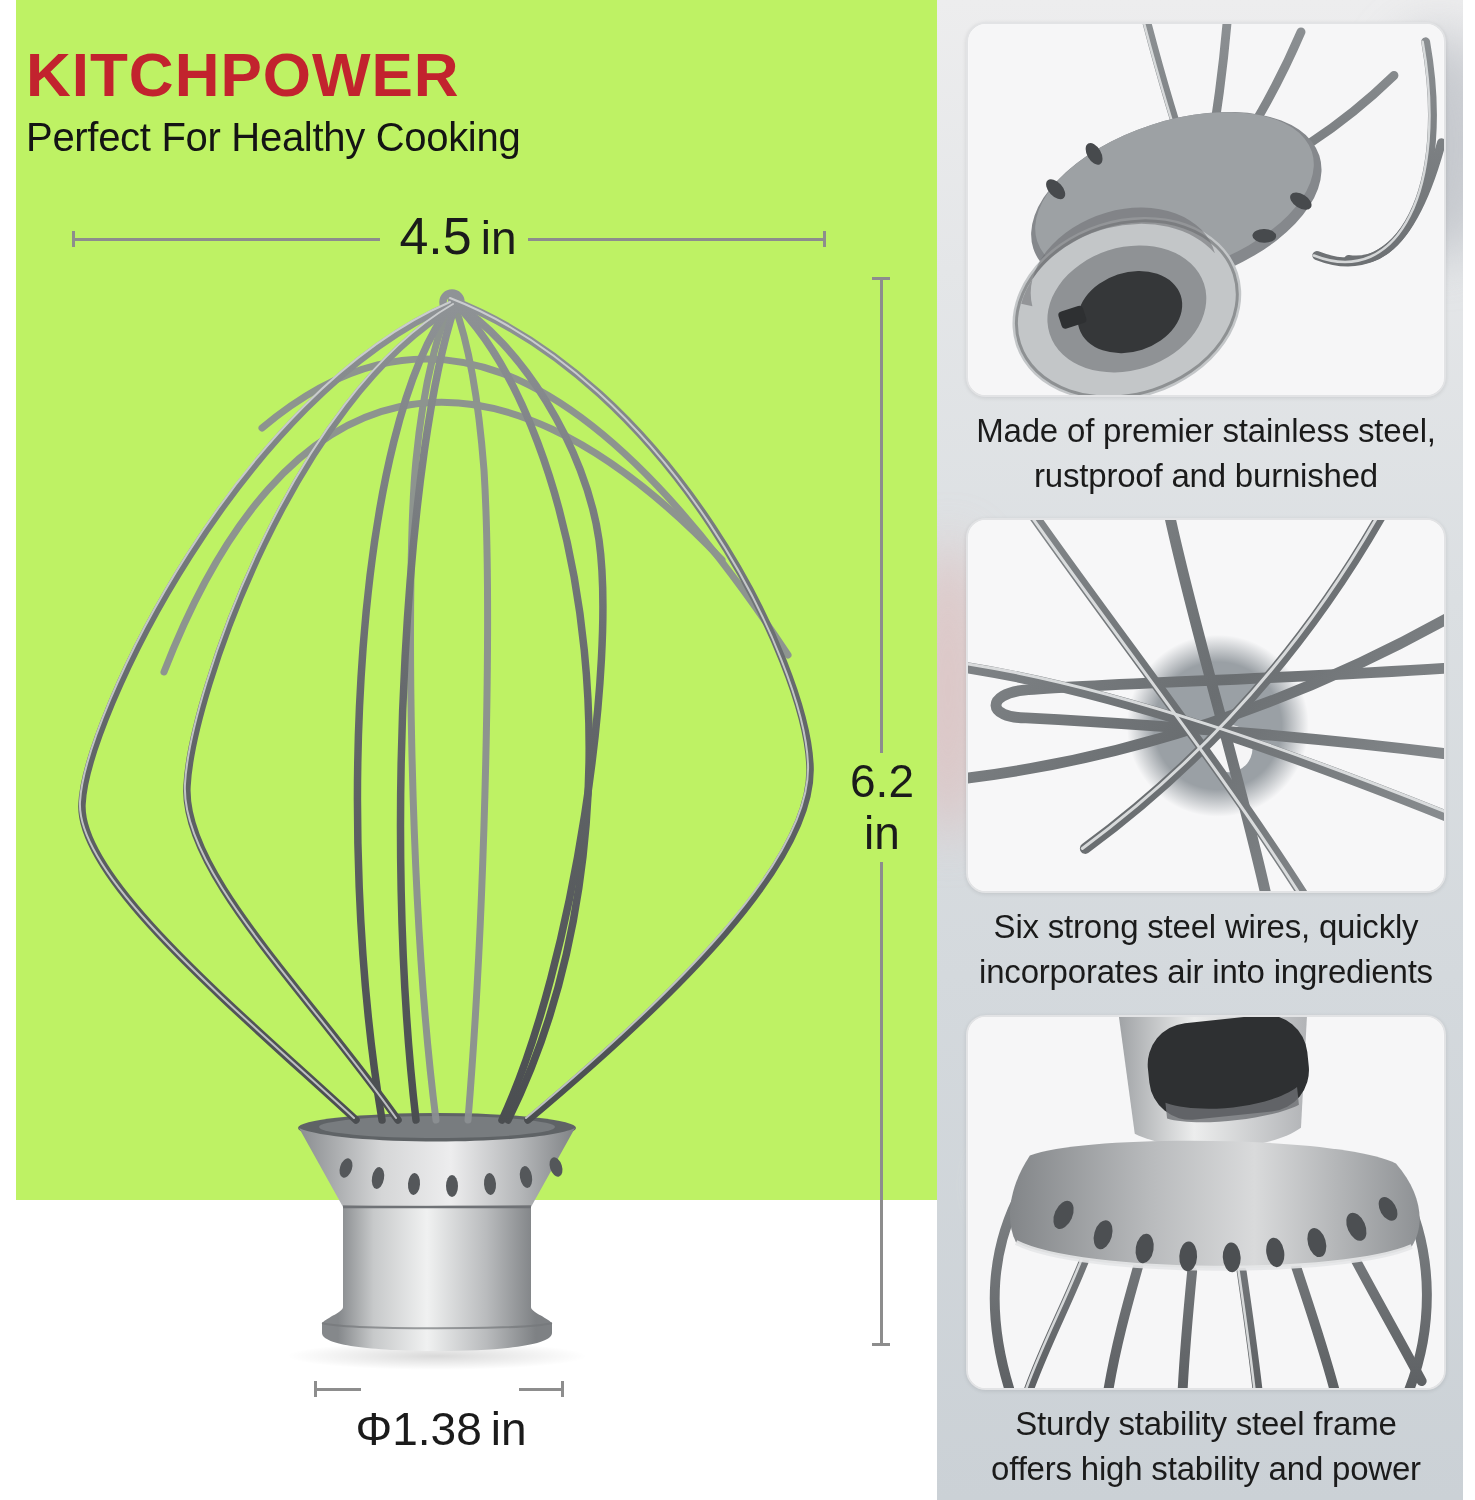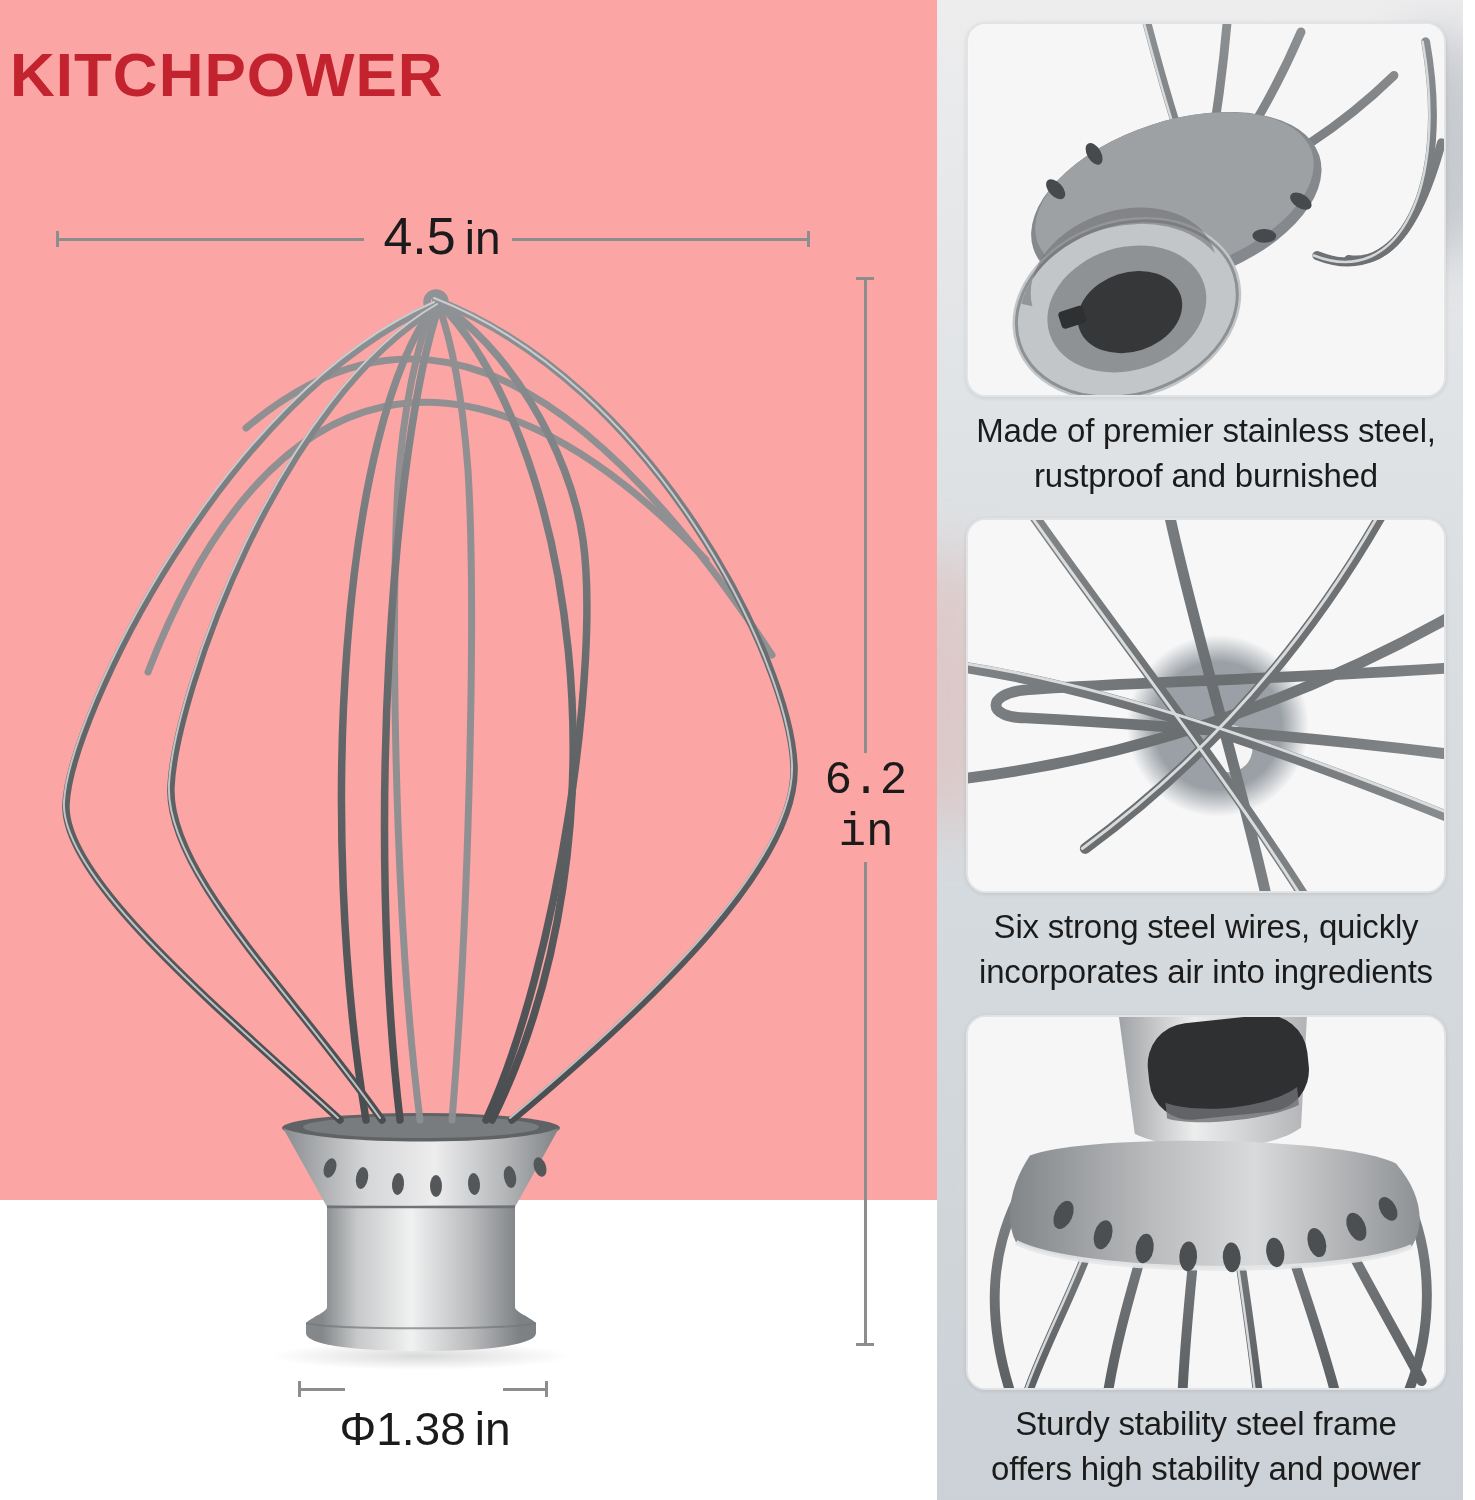--- a/index.html
+++ b/index.html
@@ -2,21 +2,21 @@
 <html><head>
 <meta charset="utf-8">
 <style>
   * { margin:0; padding:0; box-sizing:border-box; }
   html,body { background:#ffffff; }
   .canvas {
     position:relative; width:1475px; height:1500px; background:#ffffff;
     overflow:hidden; font-family:"Liberation Sans", sans-serif; color:#1b1b1b;
   }
   
-  .main { position:absolute; left:0; top:0; width:937px; height:1200px; background:#fca5a5; }
+  .main { position:absolute; left:16px; top:0; width:937px; height:1200px; background:#bef264; }
   .logo { position:absolute; left:10px; top:42px; }
   .logo-name { font-size:62px; font-weight:700; color:#c2232e; letter-spacing:1px; line-height:1.05; }
   .logo-tagline { font-size:40px; font-weight:400; color:#141414; margin-top:8px; letter-spacing:-0.3px; }
 
   .whisk-svg { position:absolute; left:0; top:0; }
 
   .dim-seg { position:absolute; background:#8d8d8d; }
   .dim-tick-v { position:absolute; width:3px; height:16px; background:#8d8d8d; }
   .dim-tick-h { position:absolute; width:18px; height:3px; background:#8d8d8d; }
   .dim-label { position:absolute; display:flex; align-items:baseline; justify-content:center; gap:9px; color:#1b1b1b; }
@@ -50,20 +50,21 @@
 </style>
 </head>
 <body>
 
 <div class="canvas">
 
   <div class="main">
 
     <div class="logo">
       <div class="logo-name">KITCHPOWER</div>
+      <div class="logo-tagline">Perfect For Healthy Cooking</div>
     </div>
 
     <svg class="whisk-svg" width="937" height="1500" viewBox="0 0 937 1500">
       <defs>
         <linearGradient id="wgMain" x1="0" y1="300" x2="0" y2="1130" gradientUnits="userSpaceOnUse">
           <stop offset="0" stop-color="#8f9396"></stop>
             <stop offset=".5" stop-color="#63676a"></stop>
             <stop offset="1" stop-color="#4a4d50"></stop>
         </linearGradient>
         <linearGradient id="cylGrad" x1="322" y1="0" x2="520" y2="0" gradientUnits="userSpaceOnUse">
@@ -144,21 +145,21 @@
         <span class="dim-value">4.5</span>
         <span class="dim-unit">in</span>
       </div>
       <div class="dim-seg" style="left:512px; top:238px; width:296px; height:3px;"></div>
       <div class="dim-tick-v" style="left:807px; top:231px;"></div>
     </div>
 
     <div>
       <div class="dim-tick-h" style="left:856px; top:277px;"></div>
       <div class="dim-seg" style="left:864px; top:280px; width:3px; height:473px;"></div>
-      <div class="dim-label-col" style="left:818px; top:758px; width:96px;font-family:Liberation Mono, monospace;">
+      <div class="dim-label-col" style="left:818px; top:758px; width:96px;">
         <span class="dim-value" style="font-size:46px;">6.2</span>
         <span class="dim-unit">in</span>
       </div>
       <div class="dim-seg" style="left:864px; top:862px; width:3px; height:481px;"></div>
       <div class="dim-tick-h" style="left:856px; top:1343px;"></div>
     </div>
 
     <div>
       <div class="dim-tick-v" style="left:298px; top:1381px;"></div>
       <div class="dim-seg" style="left:301px; top:1388px; width:44px; height:3px;"></div>

